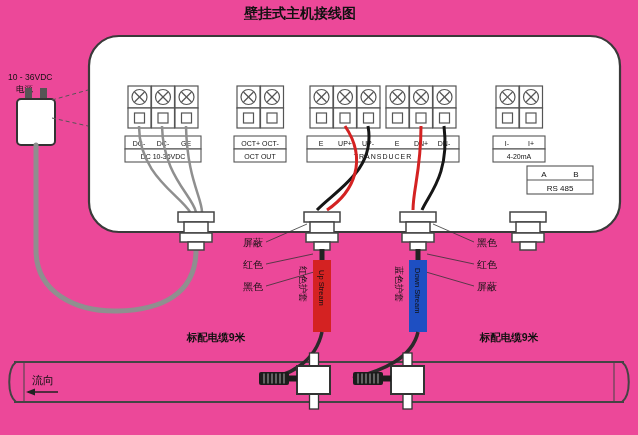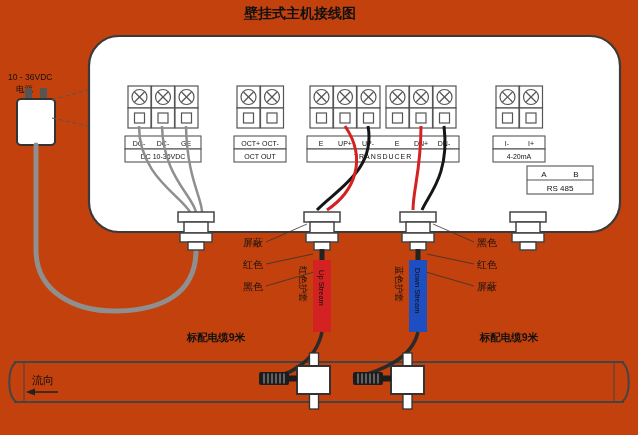--- a/index.html
+++ b/index.html
@@ -1,16 +1,16 @@
 <!DOCTYPE html>
 <html><head>
 <meta charset="utf-8">
 <style>
   html,body{margin:0;padding:0;background:#fff;}
-  .stage{position:relative;width:638px;height:435px;background:#c2410c;overflow:hidden;
+  .stage{position:relative;width:638px;height:435px;background:#ec4899;overflow:hidden;
          font-family:"Liberation Sans","DejaVu Sans",sans-serif;}
   svg{display:block;}
   text{font-family:"Liberation Sans","DejaVu Sans",sans-serif;fill:#111;}
 </style>
 </head>
 <body>
 
 <div class="stage">
 <svg width="638" height="435" viewBox="0 0 638 435" xmlns="http://www.w3.org/2000/svg">
 

